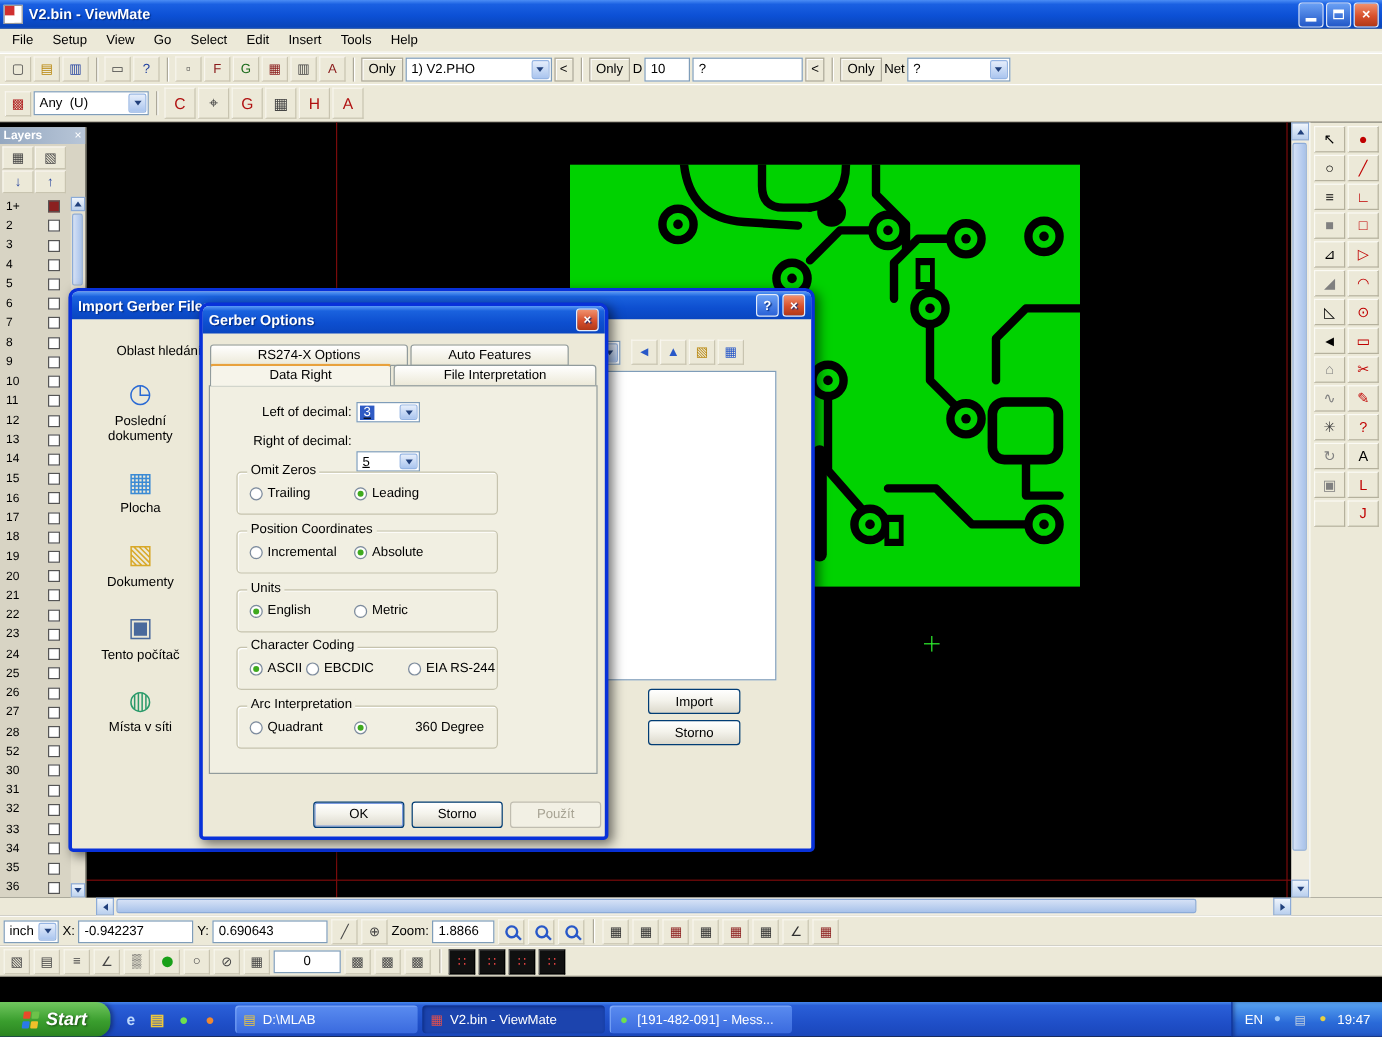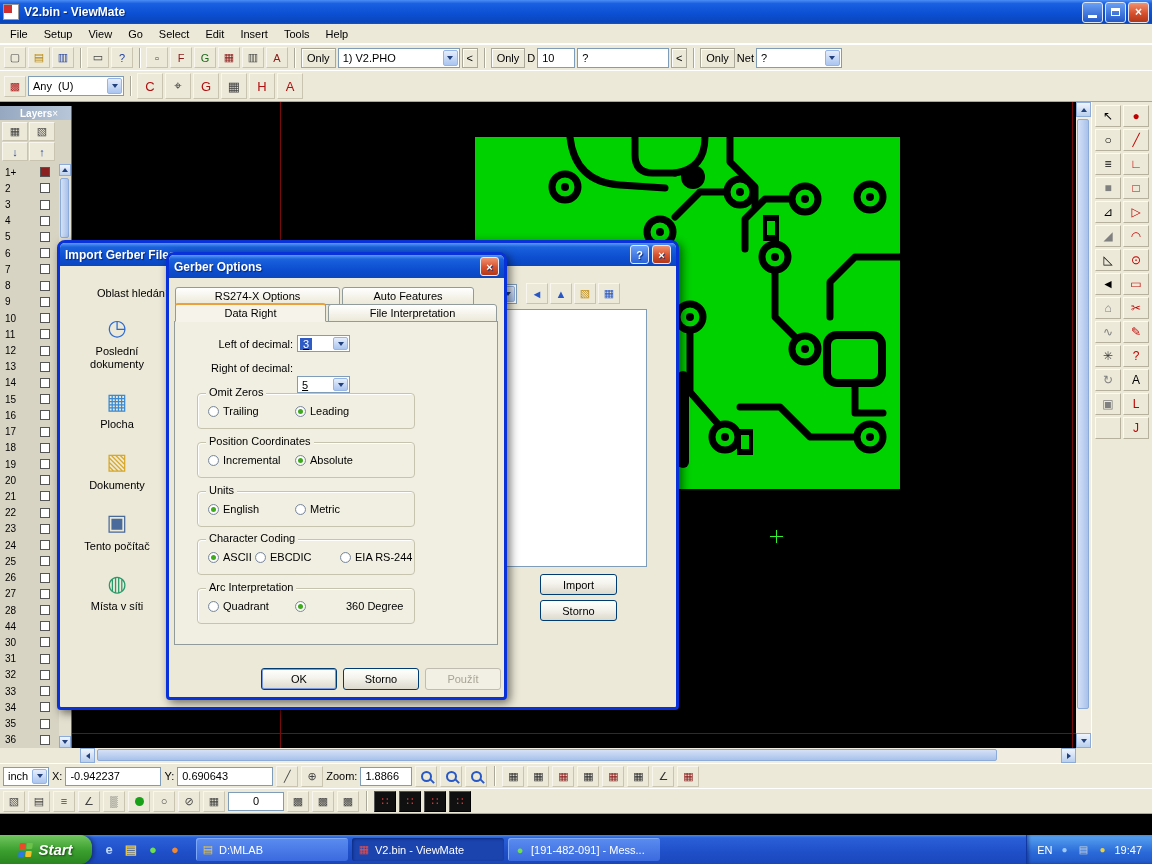--- a/index.html
+++ b/index.html
@@ -33,21 +33,21 @@
   .onlybtn{height:20px;border:1px solid #aca899;background:#ece9d8;display:flex;align-items:center;padding:0 5px;box-shadow:inset 1px 1px 0 #fff;}
   .navbtn{width:16px;height:20px;display:flex;align-items:center;justify-content:center;border:1px solid #aca899;background:#ece9d8;box-shadow:inset 1px 1px 0 #fff;}
   
   #workspace{left:0;top:102px;width:1152px;height:646px;background:#000;}
   .redline{background:#7a0b0b;}
   .greencross{position:absolute;width:13px;height:13px;}
   .greencross::before{content:"";position:absolute;left:6px;top:0;width:1px;height:13px;background:#2ef32e;}
   .greencross::after{content:"";position:absolute;left:0;top:6px;width:13px;height:1px;background:#2ef32e;}
   
   #layers{left:0;top:4px;width:72px;bottom:0;background:#d8d4c4;border-right:1px solid #6a675c;}
-  .layers-cap{position:absolute;left:0;top:0;width:100%;height:14px;background:linear-gradient(90deg,#95a8c0,#b8c6d8);color:#fff;font-size:10px;display:flex;align-items:center;padding:0 20px;}
+  .layers-cap{position:absolute;left:0;top:0;width:100%;height:14px;background:linear-gradient(90deg,#95a8c0,#b8c6d8);color:#fff;font-size:10px;display:flex;align-items:center;padding:0 3px;}
   .layers-cap b{flex:1;font-weight:bold;}
   .layer-btns{position:absolute;left:2px;top:16px;width:58px;display:flex;flex-wrap:wrap;gap:1px;}
   .layer-btns .ticon{width:26px;height:19px;}
   .layer-list{position:absolute;left:0;top:58px;right:12px;bottom:0;display:flex;flex-direction:column;}
   .layer-row{flex:1;display:flex;align-items:center;font-size:10px;}
   .layer-num{width:40px;padding-left:5px;}
   .layer-chk{width:10px;height:10px;background:#fff;border:1px solid #555;flex:none;}
   .layer-row:first-child .layer-chk{background:#8b2020;}
   .vsb{position:absolute;right:0;top:58px;bottom:0;width:12px;background:#e4e0d0;}
   .sbbtn{position:absolute;left:0;width:100%;height:12px;background:linear-gradient(#f0f5fc,#bdd2ee);border:1px solid #8cabd8;display:flex;align-items:center;justify-content:center;}
@@ -508,21 +508,21 @@
             <span class="layer-num">27</span>
             <span class="layer-chk"></span>
           </div>
 
           <div class="layer-row">
             <span class="layer-num">28</span>
             <span class="layer-chk"></span>
           </div>
 
           <div class="layer-row">
-            <span class="layer-num">44</span>
+            <span class="layer-num">52</span>
             <span class="layer-chk"></span>
           </div>
 
           <div class="layer-row">
             <span class="layer-num">30</span>
             <span class="layer-chk"></span>
           </div>
 
           <div class="layer-row">
             <span class="layer-num">31</span>

